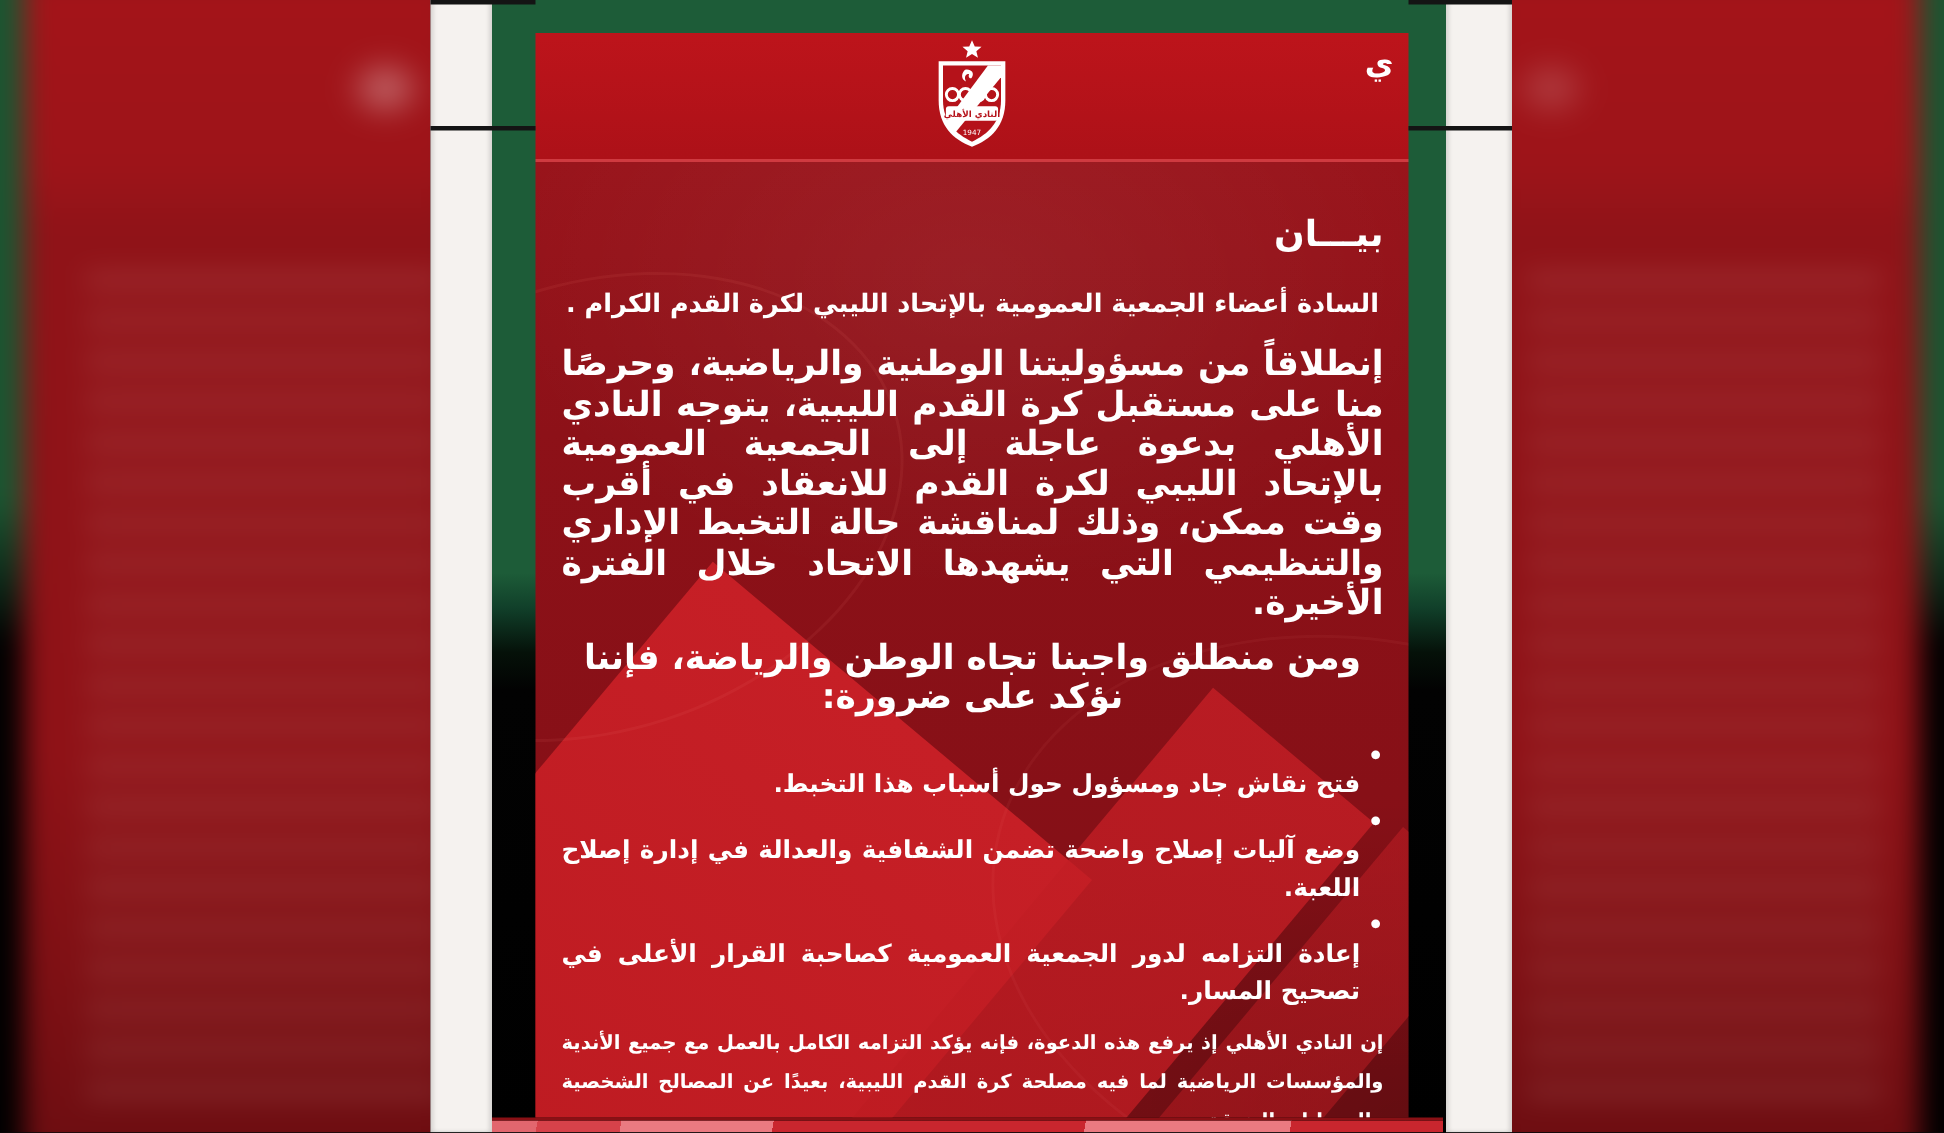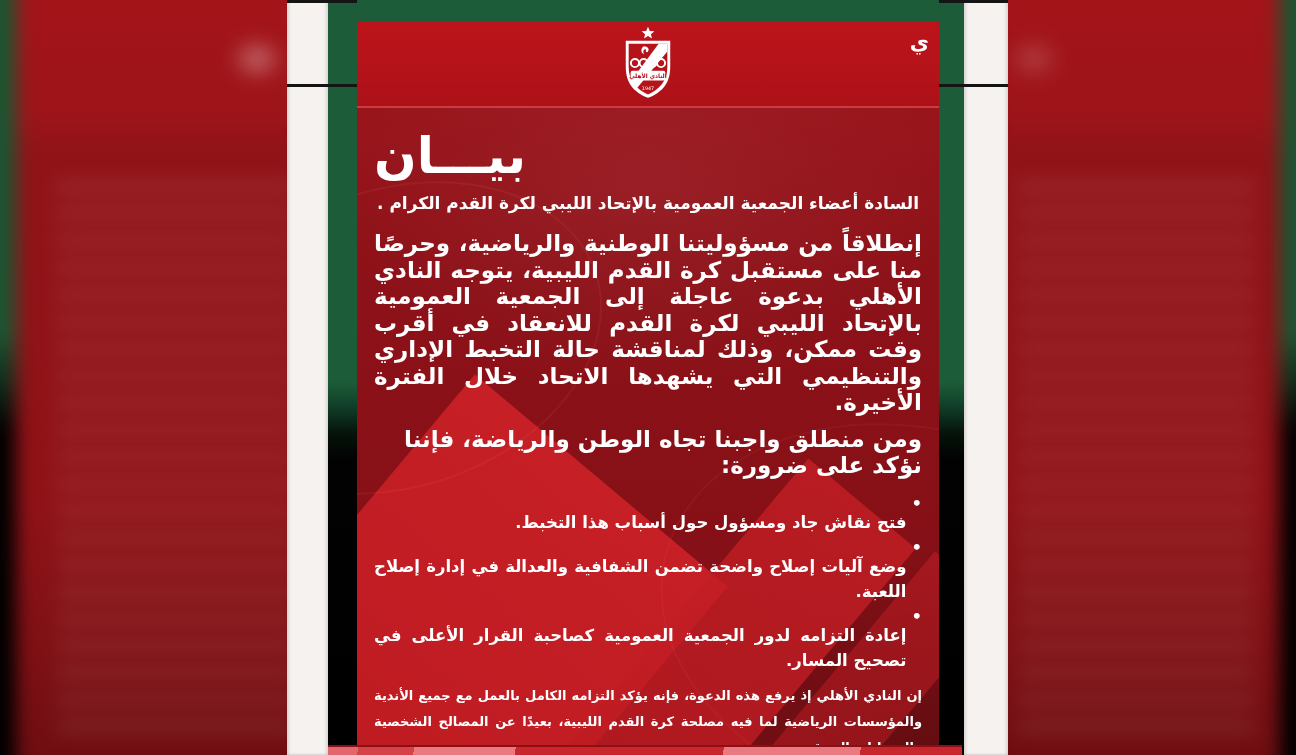--- a/index.html
+++ b/index.html
@@ -55,24 +55,24 @@
       linear-gradient(180deg,#99141b 0,#8d1118 180px,#871017 420px,#801016 100%);
     direction:rtl;}
   .swoosh{position:absolute;background:linear-gradient(180deg,#c61f26,#b9191f);}
   .sw-a{left:-120px;top:300px;width:330px;height:620px;transform:rotate(40deg);}
   .sw-b{left:255px;top:330px;width:140px;height:560px;transform:rotate(40deg);opacity:.78;}
   .sw-c{left:430px;top:420px;width:84px;height:430px;transform:rotate(40deg);opacity:.5;}
   .swirl{position:absolute;border:2px solid rgba(255,140,130,0.08);border-radius:50%;}
   .swirl-1{left:-170px;top:80px;width:420px;height:300px;transform:rotate(-18deg);}
   .swirl-2{left:300px;top:320px;width:520px;height:380px;transform:rotate(14deg);border-color:rgba(255,140,130,0.06);}
   .content{position:absolute;inset:0;padding:12px 17px 0;color:#fff;}
-  .title{margin:14px 0 12px;text-align:left;font-size:50px;line-height:44px;font-weight:bold;letter-spacing:1px;}
+  .title{margin:14px 0 12px;text-align:right;font-size:24px;line-height:44px;font-weight:bold;letter-spacing:1px;}
   .greeting{font-size:17px;line-height:26px;margin:0 0 14px;text-align:center;font-weight:bold;}
   .para{font-size:23px;line-height:26.5px;margin:0 0 10px;text-align:justify;font-weight:bold;}
-  .para.intro-last{margin-bottom:12px;text-align:right;}
+  .para.intro-last{margin-bottom:12px;text-align:center;}
   .bullets{margin:0 0 10px;}
   .bullet{font-size:16.5px;line-height:25px;text-align:justify;font-weight:bold;display:flex;gap:5px;}
   .bullet .marker{flex:0 0 auto;}
   .bullet .b-text{flex:1 1 auto;text-align:justify;margin-top:19px;}
   .closing{font-size:13px;line-height:26px;margin:0;text-align:justify;font-weight:bold;}
   .farewell{margin:12px 0 0;text-align:center;font-size:17.5px;line-height:27px;font-weight:bold;text-decoration:underline;}
   
   .bottom-strip{position:absolute;left:328px;top:745px;width:634px;height:10px;z-index:7;
     border-top:2px solid #8a1015;
     background:linear-gradient(100deg,#e2666e 0 30px,#d6424a 30px 85px,#ea7a81 85px 185px,#c9262e 185px 390px,#ea7a81 390px 525px,#c9262e 525px 100%);}

